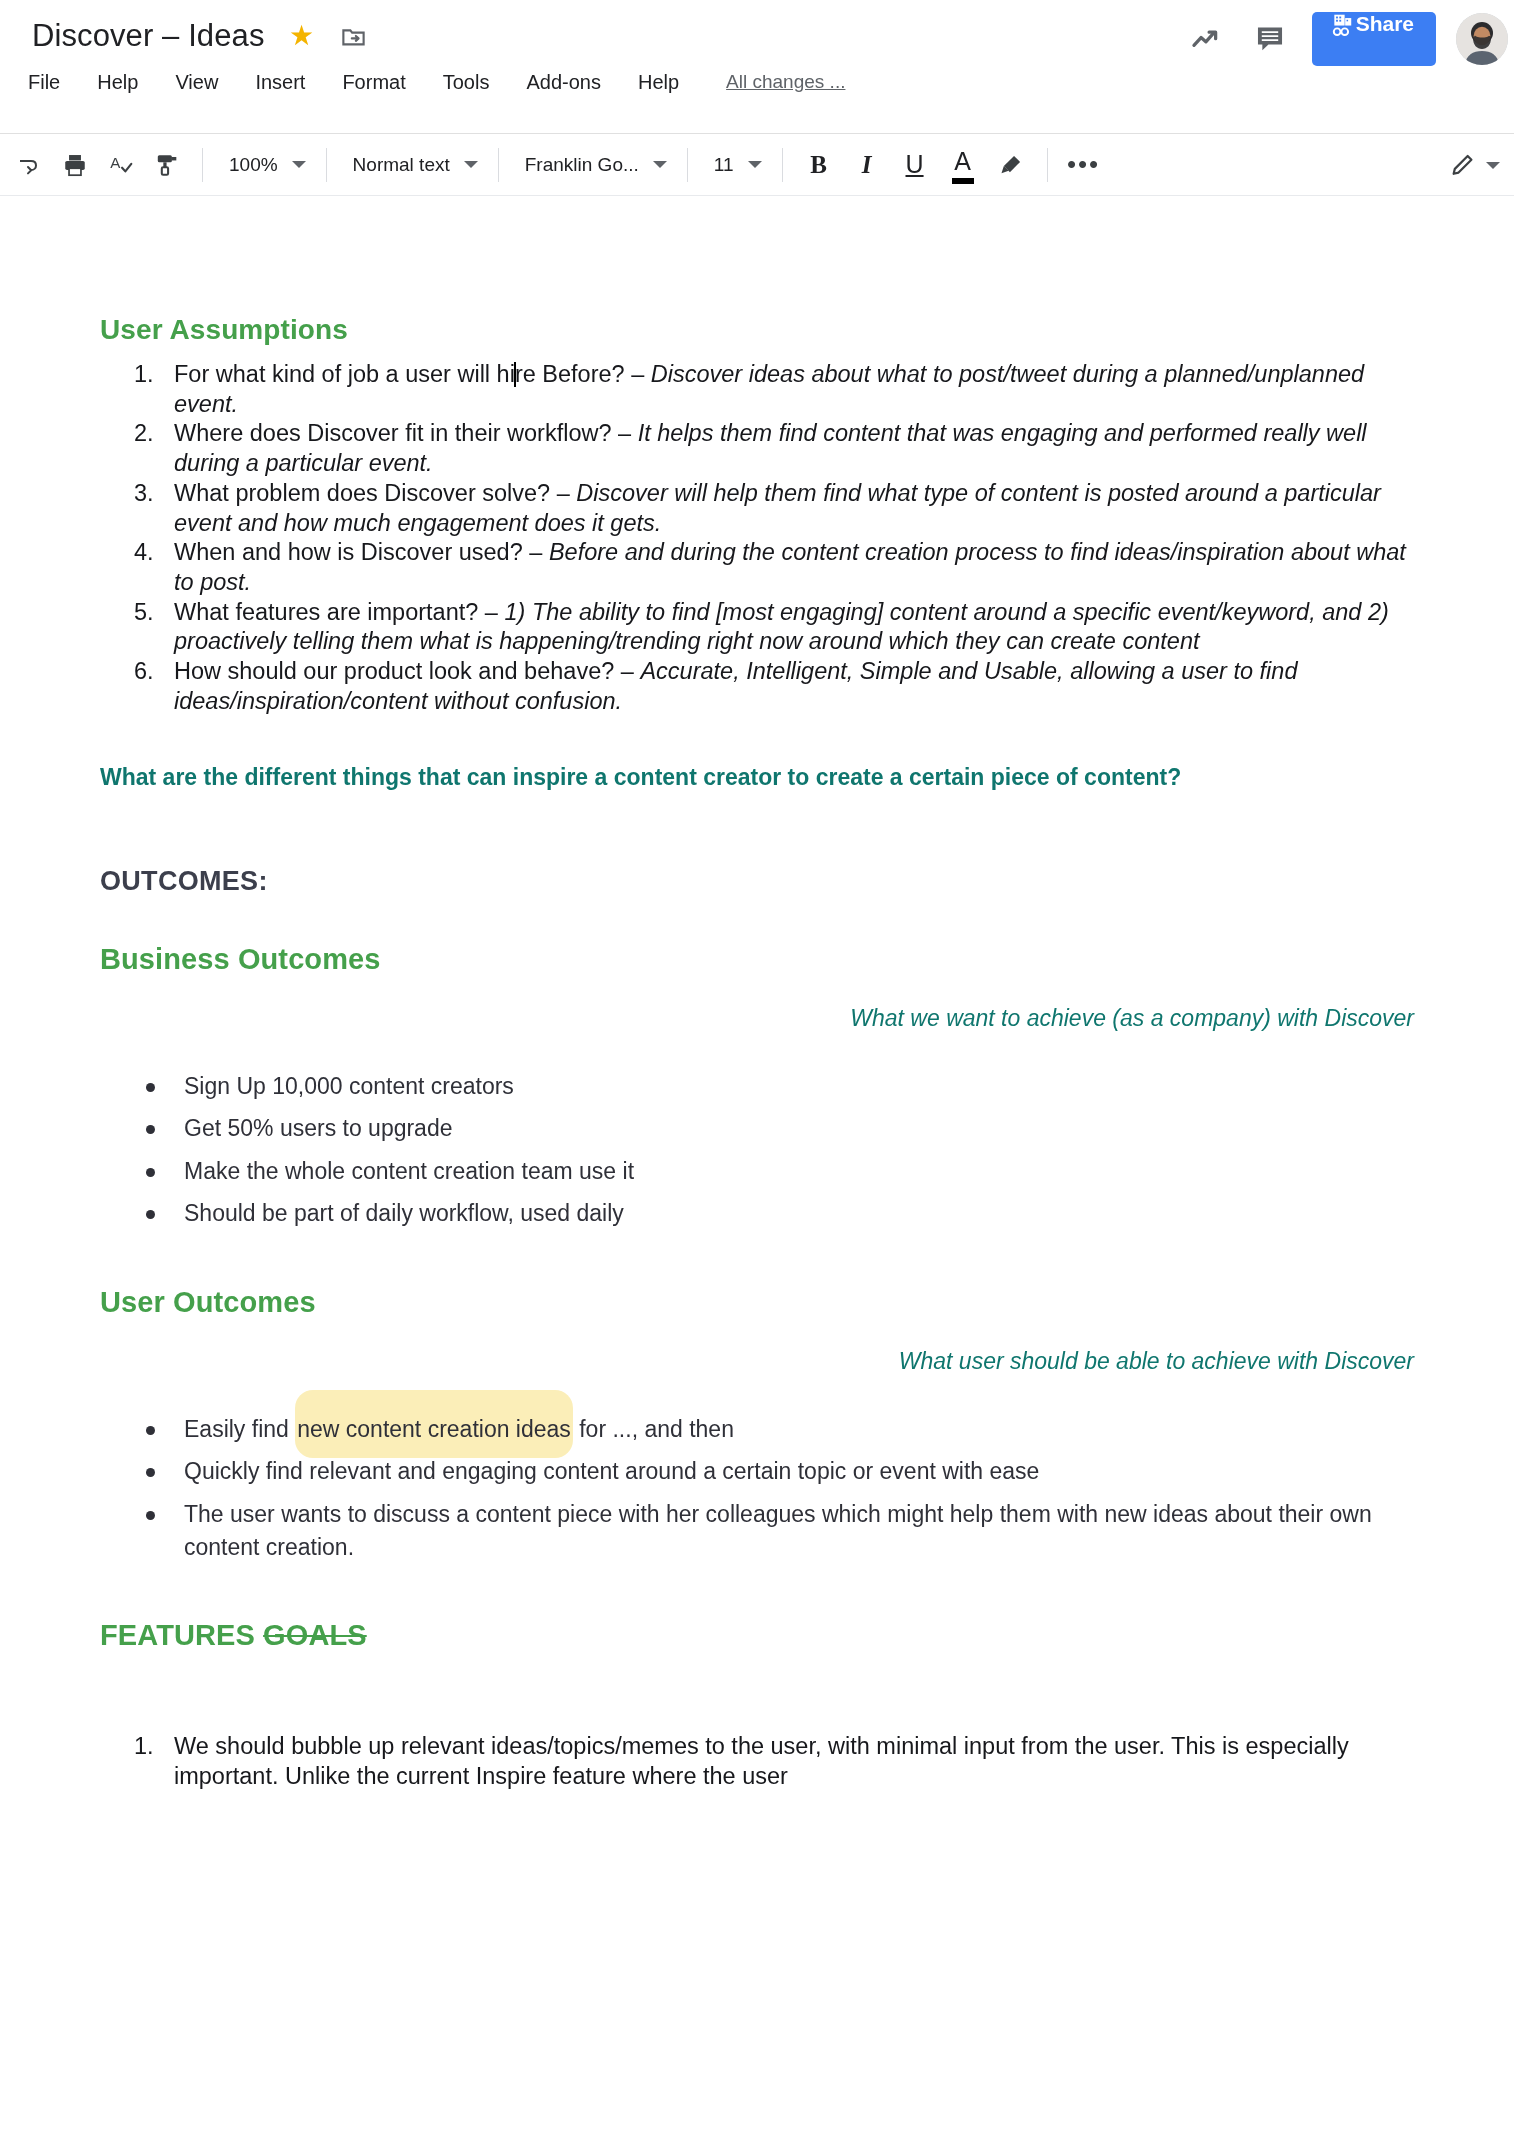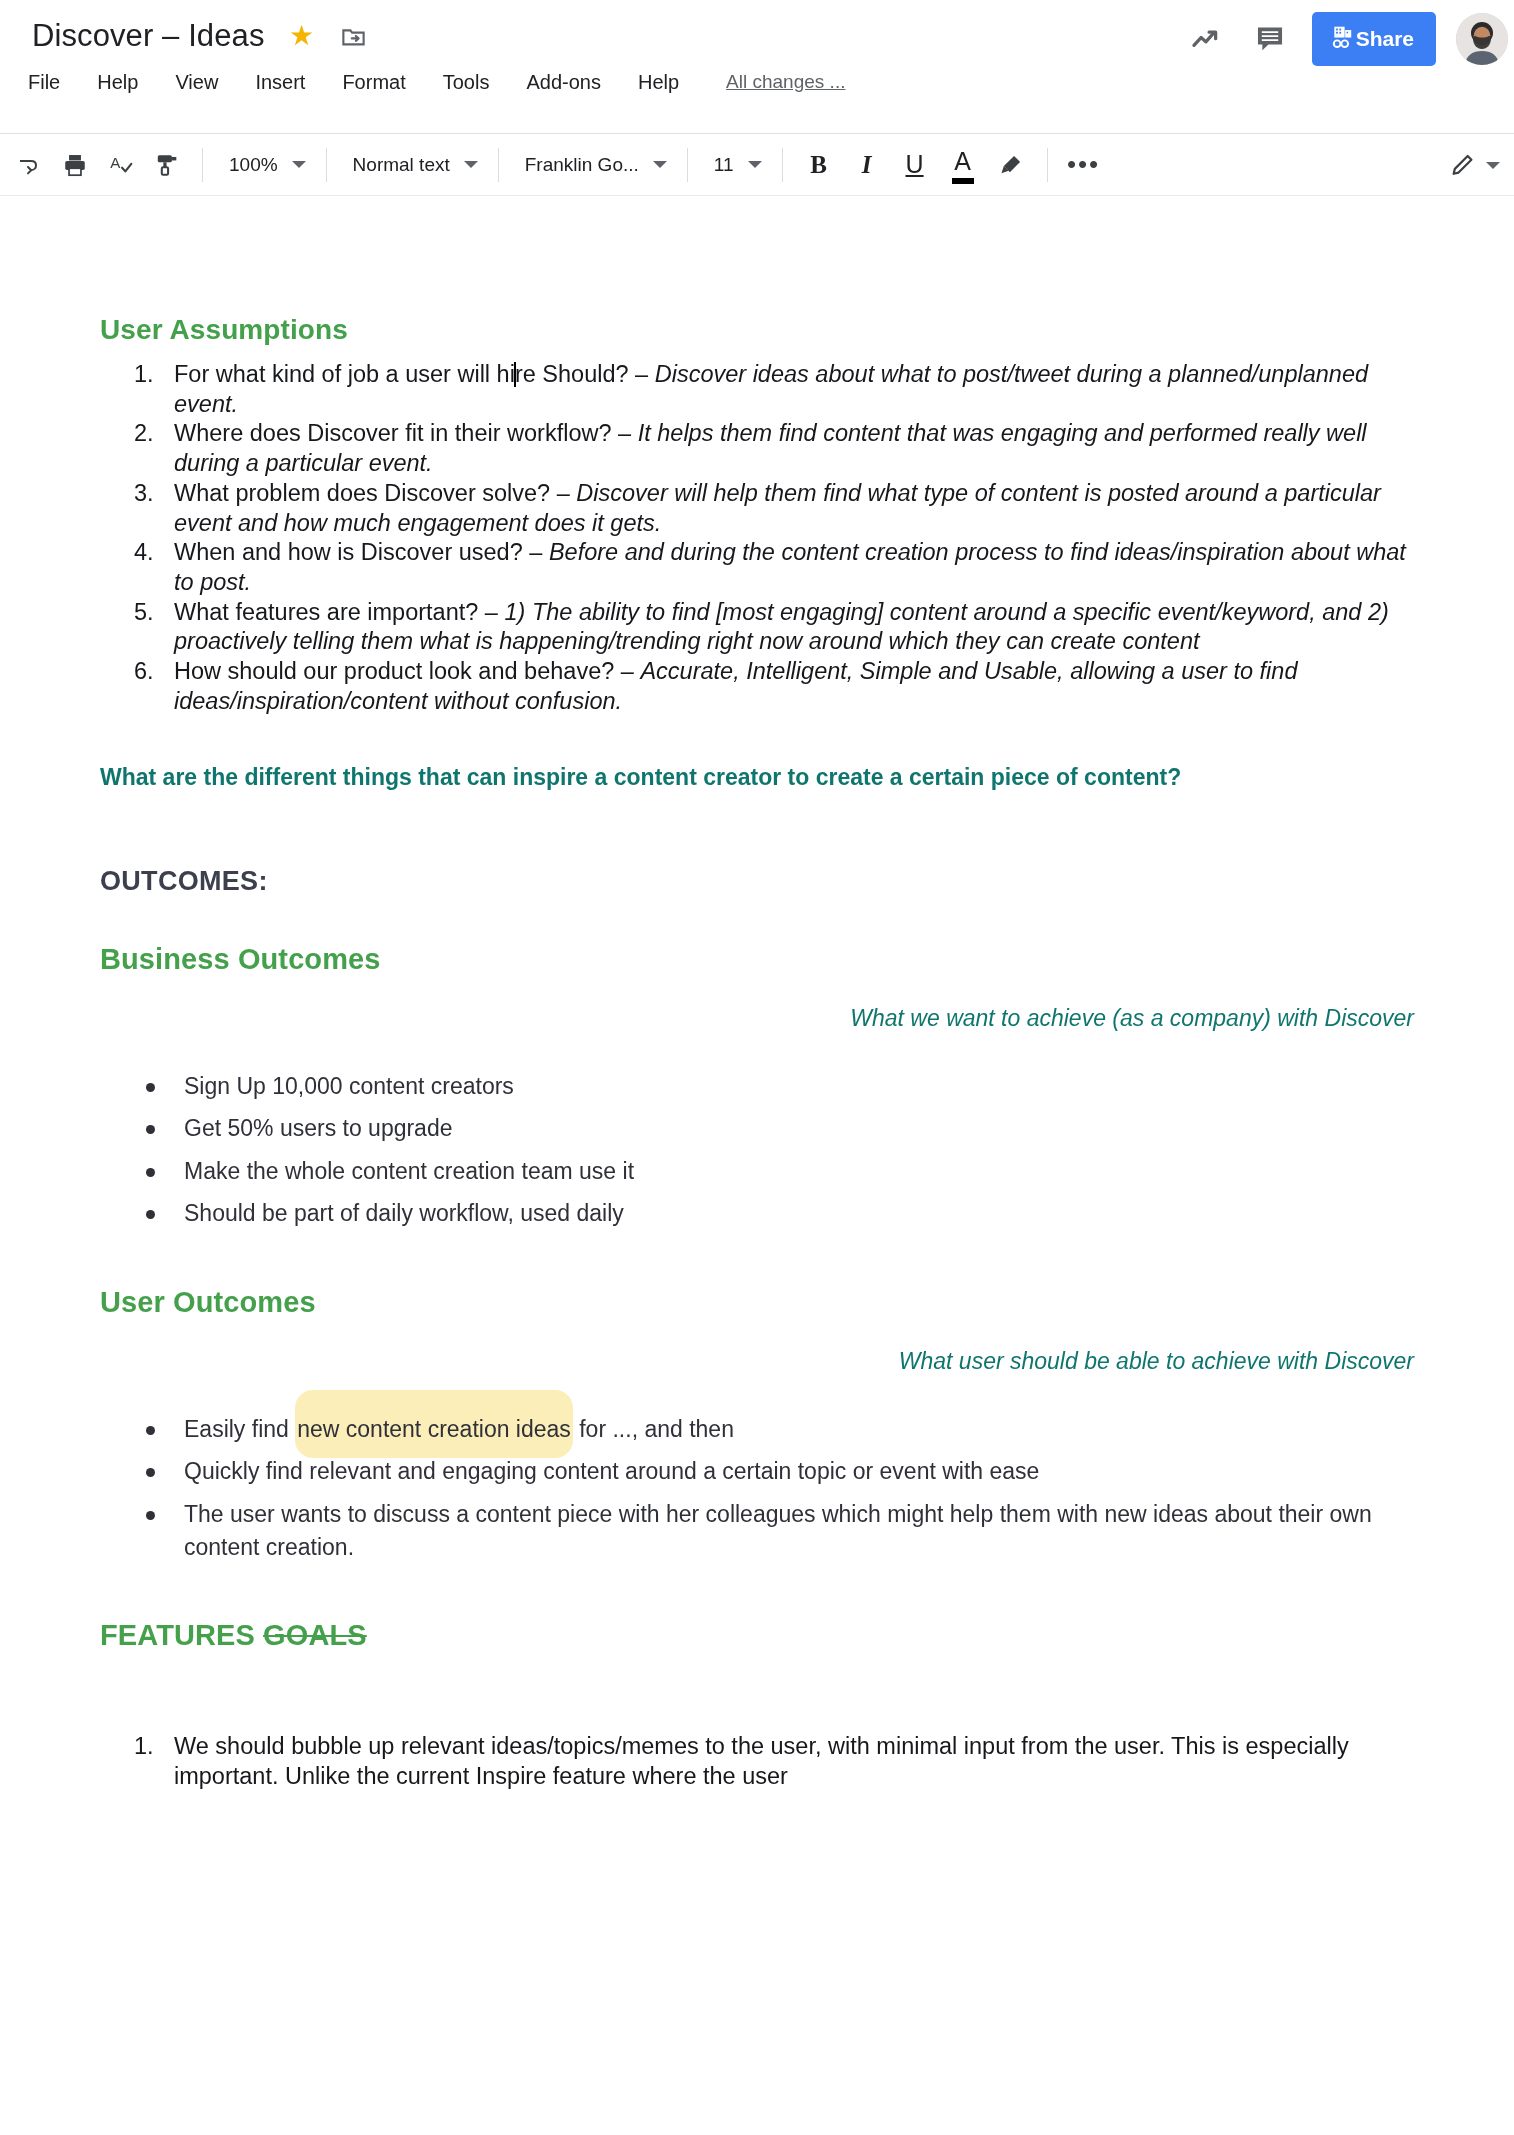--- a/index.html
+++ b/index.html
@@ -76,21 +76,21 @@
     gap: 20px;
     padding-right: 6px;
   }
   .icon-btn {
     width: 44px; height: 44px;
     display: flex; align-items: center; justify-content: center;
     cursor: pointer; border-radius: 50%;
   }
   .share-btn {
     display: flex;
-    align-items: center;
+    align-items: flex-start;
     gap: 0;
     background: #3c7ef3;
     color: #fff;
     border: none;
     border-radius: 5px;
     height: 54px;
     padding: 0 22px 0 18px;
     font-size: 21px;
     font-family: "Liberation Sans", sans-serif;
     font-weight: 700;
@@ -449,21 +449,21 @@
     <div class="sp-60"></div>
     <div class="sp-46"></div>
 
     <h2 class="h-green">User Assumptions</h2>
 
     <div class="sp-14"></div>
 
     <ol class="numlist">
       <li>
         <span class="num">1.</span>
-        <span>For what kind of job a user will hi</span><span class="caret-text"></span><span>re Should? – </span><i class="em">Discover ideas about what to post/tweet during a planned/unplanned event.</i>
+        <span>For what kind of job a user will hi</span><span class="caret-text"></span><span>re Before? – </span><i class="em">Discover ideas about what to post/tweet during a planned/unplanned event.</i>
       </li>
       <li>
         <span class="num">2.</span>
         <span>Where does Discover fit in their workflow? – </span><i class="em">It helps them find content that was engaging and performed really well during a particular event.</i>
       </li>
       <li>
         <span class="num">3.</span>
         <span>What problem does Discover solve? – </span><i class="em">Discover will help them find what type of content is posted around a particular event and how much engagement does it gets.</i>
       </li>
       <li>

